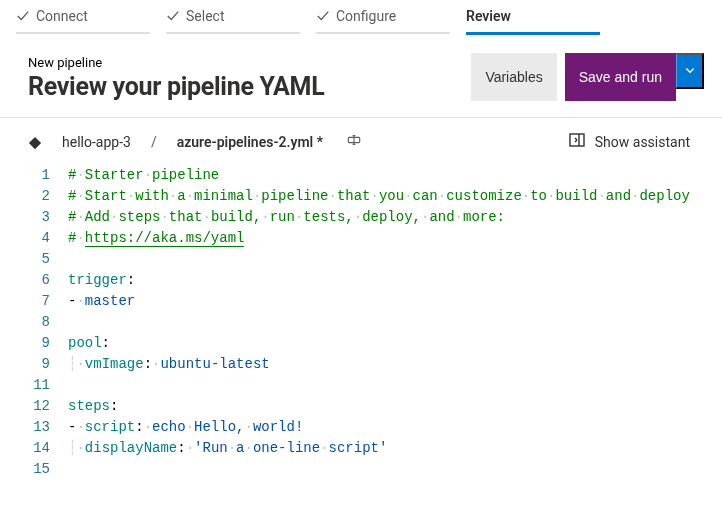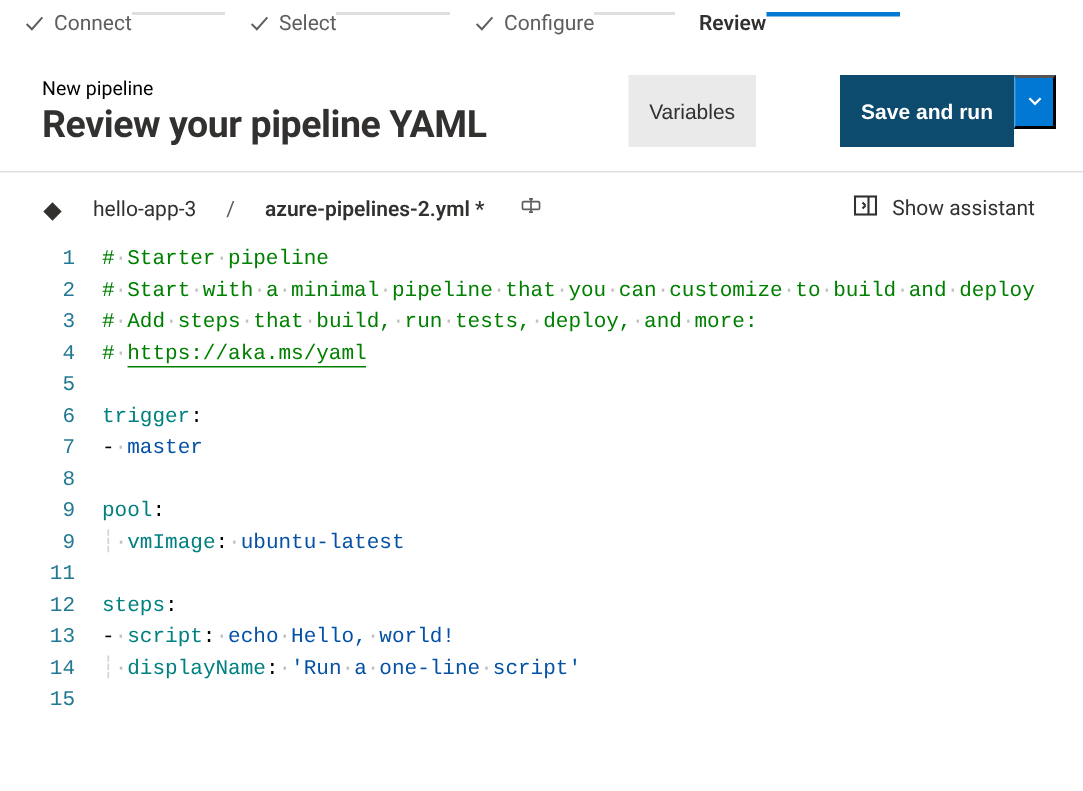--- a/index.html
+++ b/index.html
@@ -14,21 +14,21 @@
     .wizard-tabs {
       display: flex;
       padding: 0 12px;
       gap: 0;
     }
     .wizard-tab {
       padding: 8px 12px 0 4px;
       font-size: 14px;
       color: #605e5c;
       display: flex;
-      flex-direction: row;
+      flex-direction: column;
       cursor: pointer;
       width: 150px;
     }
     .wizard-tab .row {
       display: flex;
       align-items: center;
       gap: 6px;
       padding-bottom: 8px;
     }
     .wizard-tab.active { color: #323130; font-weight: 600; }
@@ -51,21 +51,21 @@
     .btn {
       padding: 8px 14px;
       font-size: 14px;
       border: none;
       cursor: pointer;
       height: 48px;
       display: inline-flex;
       align-items: center;
     }
     .btn-variables { background: #eaeaea; color: #323130; }
-    .btn-primary { background: #0c4a6e; color: #fff; font-weight: 700; margin-left: 48px; }
+    .btn-primary { background: #701a75; color: #fff; font-weight: 400; }
     .btn-chevron {
       background: #0078d4; color: #fff; width: 28px; height: 36px;
       display: inline-flex; align-items: center; justify-content: center;
       border-left: 1px solid rgba(255,255,255,0.3);
     }
     .btn-chevron svg { width: 12px; height: 12px; }
 
     .filebar {
       display: flex;
       justify-content: space-between;

